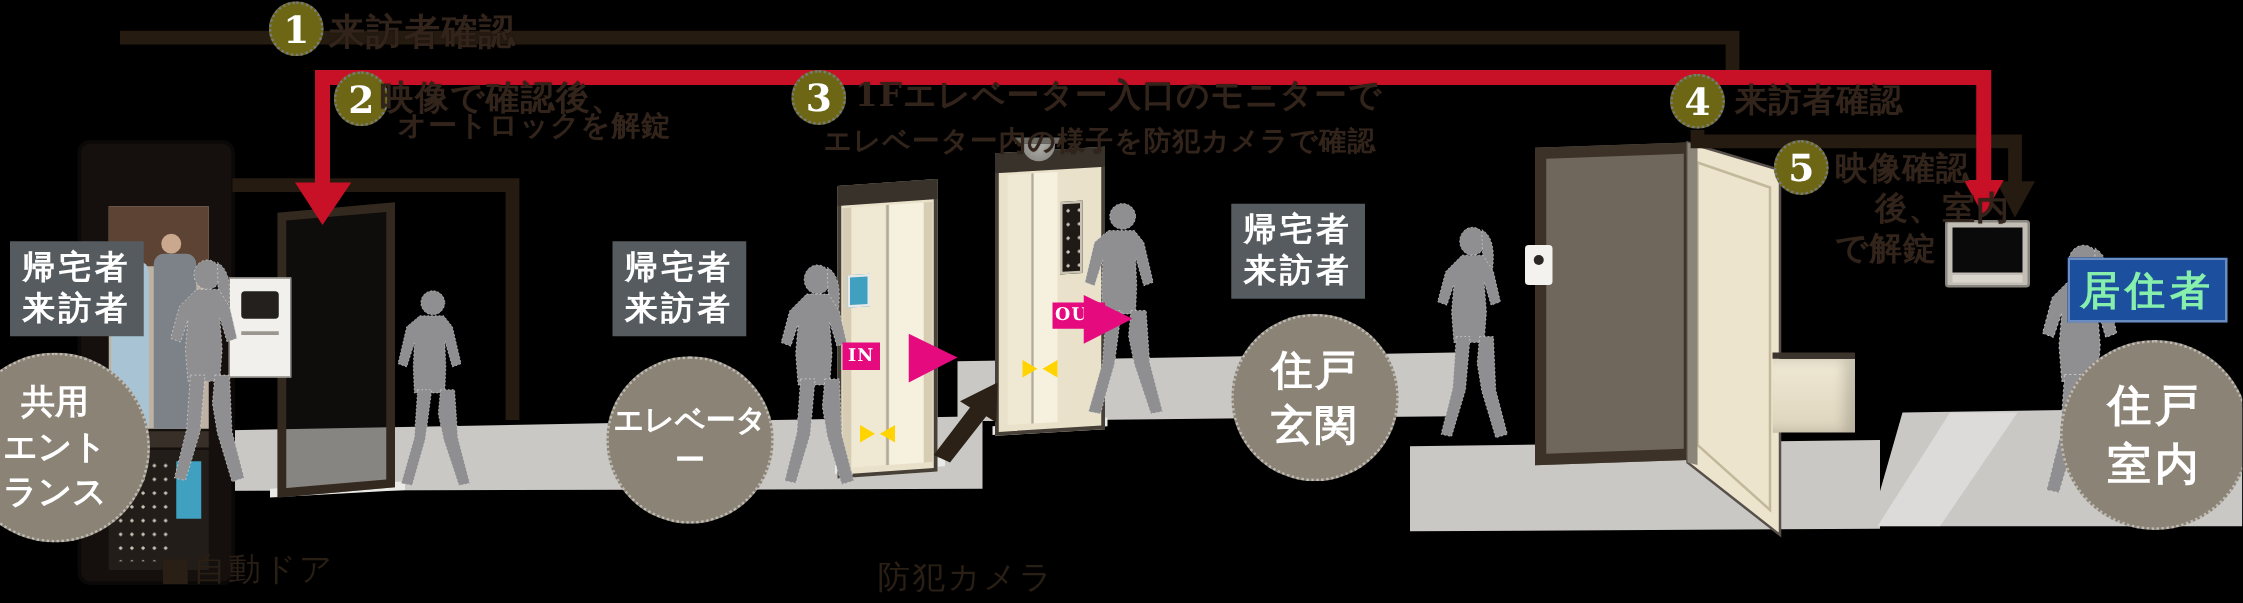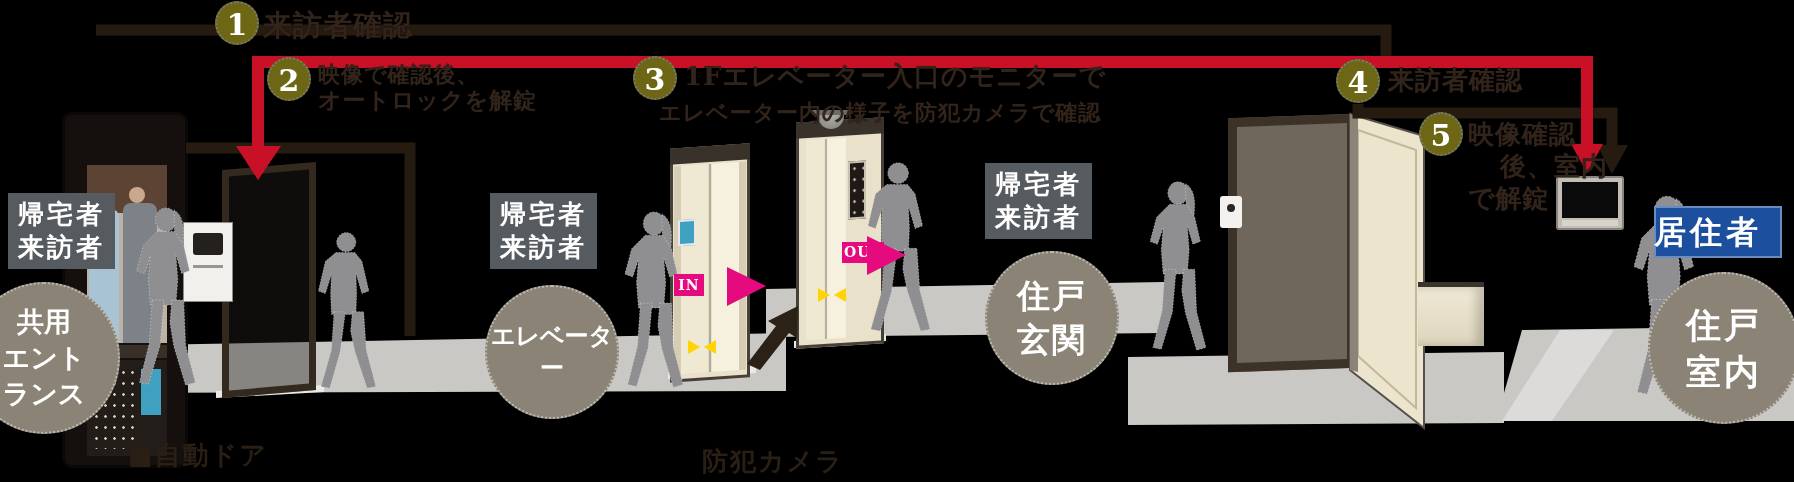--- a/index.html
+++ b/index.html
@@ -15,26 +15,26 @@
             letter-spacing:1px;z-index:6;text-shadow:0 0 1px rgba(0,0,0,.6);}
   
   .zone{border-radius:50%;background:var(--zone-circle);color:#fff;display:flex;
         flex-direction:column;justify-content:center;text-align:center;z-index:4;
         border:2px dotted rgba(255,255,255,.45);box-sizing:border-box;font-weight:700;}
   .zone span{display:block;}
   
   .pbox{background:var(--label-box);color:#fff;text-align:center;z-index:4;
         padding:5px 10px;font-weight:700;}
   .pbox span{display:block;font-size:26px;line-height:33px;letter-spacing:3px;}
-  .residentbox{background:var(--resident-box);color:#ffffff;text-align:left;z-index:4;
+  .residentbox{background:var(--resident-box);color:#86efac;text-align:center;z-index:4;
         font:700 32px/52px "DejaVu Serif",serif;letter-spacing:4px;
         box-shadow:inset 0 0 0 2px rgba(255,255,255,.35);}
   .badge{background:var(--badge-magenta);color:#fff;text-align:center;z-index:4;
          font:700 14px/22px "DejaVu Serif",serif;letter-spacing:1px;}
-  .caption{color:var(--caption-text);font-weight:700;font-size:26px;z-index:4;
+  .caption{color:var(--caption-text);font-weight:400;font-size:26px;z-index:4;
            white-space:nowrap;letter-spacing:2px;}
   
   .prop{z-index:2;}
   .ev-frame{position:absolute;inset:0;background:var(--elevator-cream);
             border:3px solid #464038;box-sizing:border-box;}
   .ev-lintel{position:absolute;left:0;top:0;right:0;height:16px;background:#38322a;}
   .keypad-dots{background-image:radial-gradient(circle,#cfc9bc 1px,transparent 1.6px);
                background-size:9px 11px;}
 </style>
 </head>
@@ -197,21 +197,21 @@
       <polygon points="818,288 830,295 818,302"></polygon>
       <polygon points="846,288 834,295 846,302"></polygon>
     </g>
   </svg>
 
 
   <div class="abs stepnum" style="left:215px;top:1px;">1</div>
   <div class="abs steptext" style="left:263px;top:6px;font-size:29px;">来訪者確認</div>
 
   <div class="abs stepnum" style="left:267px;top:57px;">2</div>
-  <div class="abs steptext" style="left:318px;top:60px;font-size:22px;">映像で確認後、</div>
+  <div class="abs steptext" style="left:304px;top:60px;font-size:27px;">映像で確認後、</div>
   <div class="abs steptext" style="left:318px;top:85px;font-size:23px;">オートロックを解錠</div>
 
   <div class="abs stepnum" style="left:633px;top:56px;">3</div>
   <div class="abs steptext" style="left:684px;top:59px;font-size:26px;">1Fエレベーター入口のモニターで</div>
   <div class="abs steptext" style="left:659px;top:98px;font-size:22px;">エレベーター内の様子を防犯カメラで確認</div>
 
   <div class="abs stepnum" style="left:1336px;top:59px;">4</div>
   <div class="abs steptext" style="left:1388px;top:63px;font-size:26px;">来訪者確認</div>
 
   <div class="abs stepnum" style="left:1419px;top:112px;">5</div>

